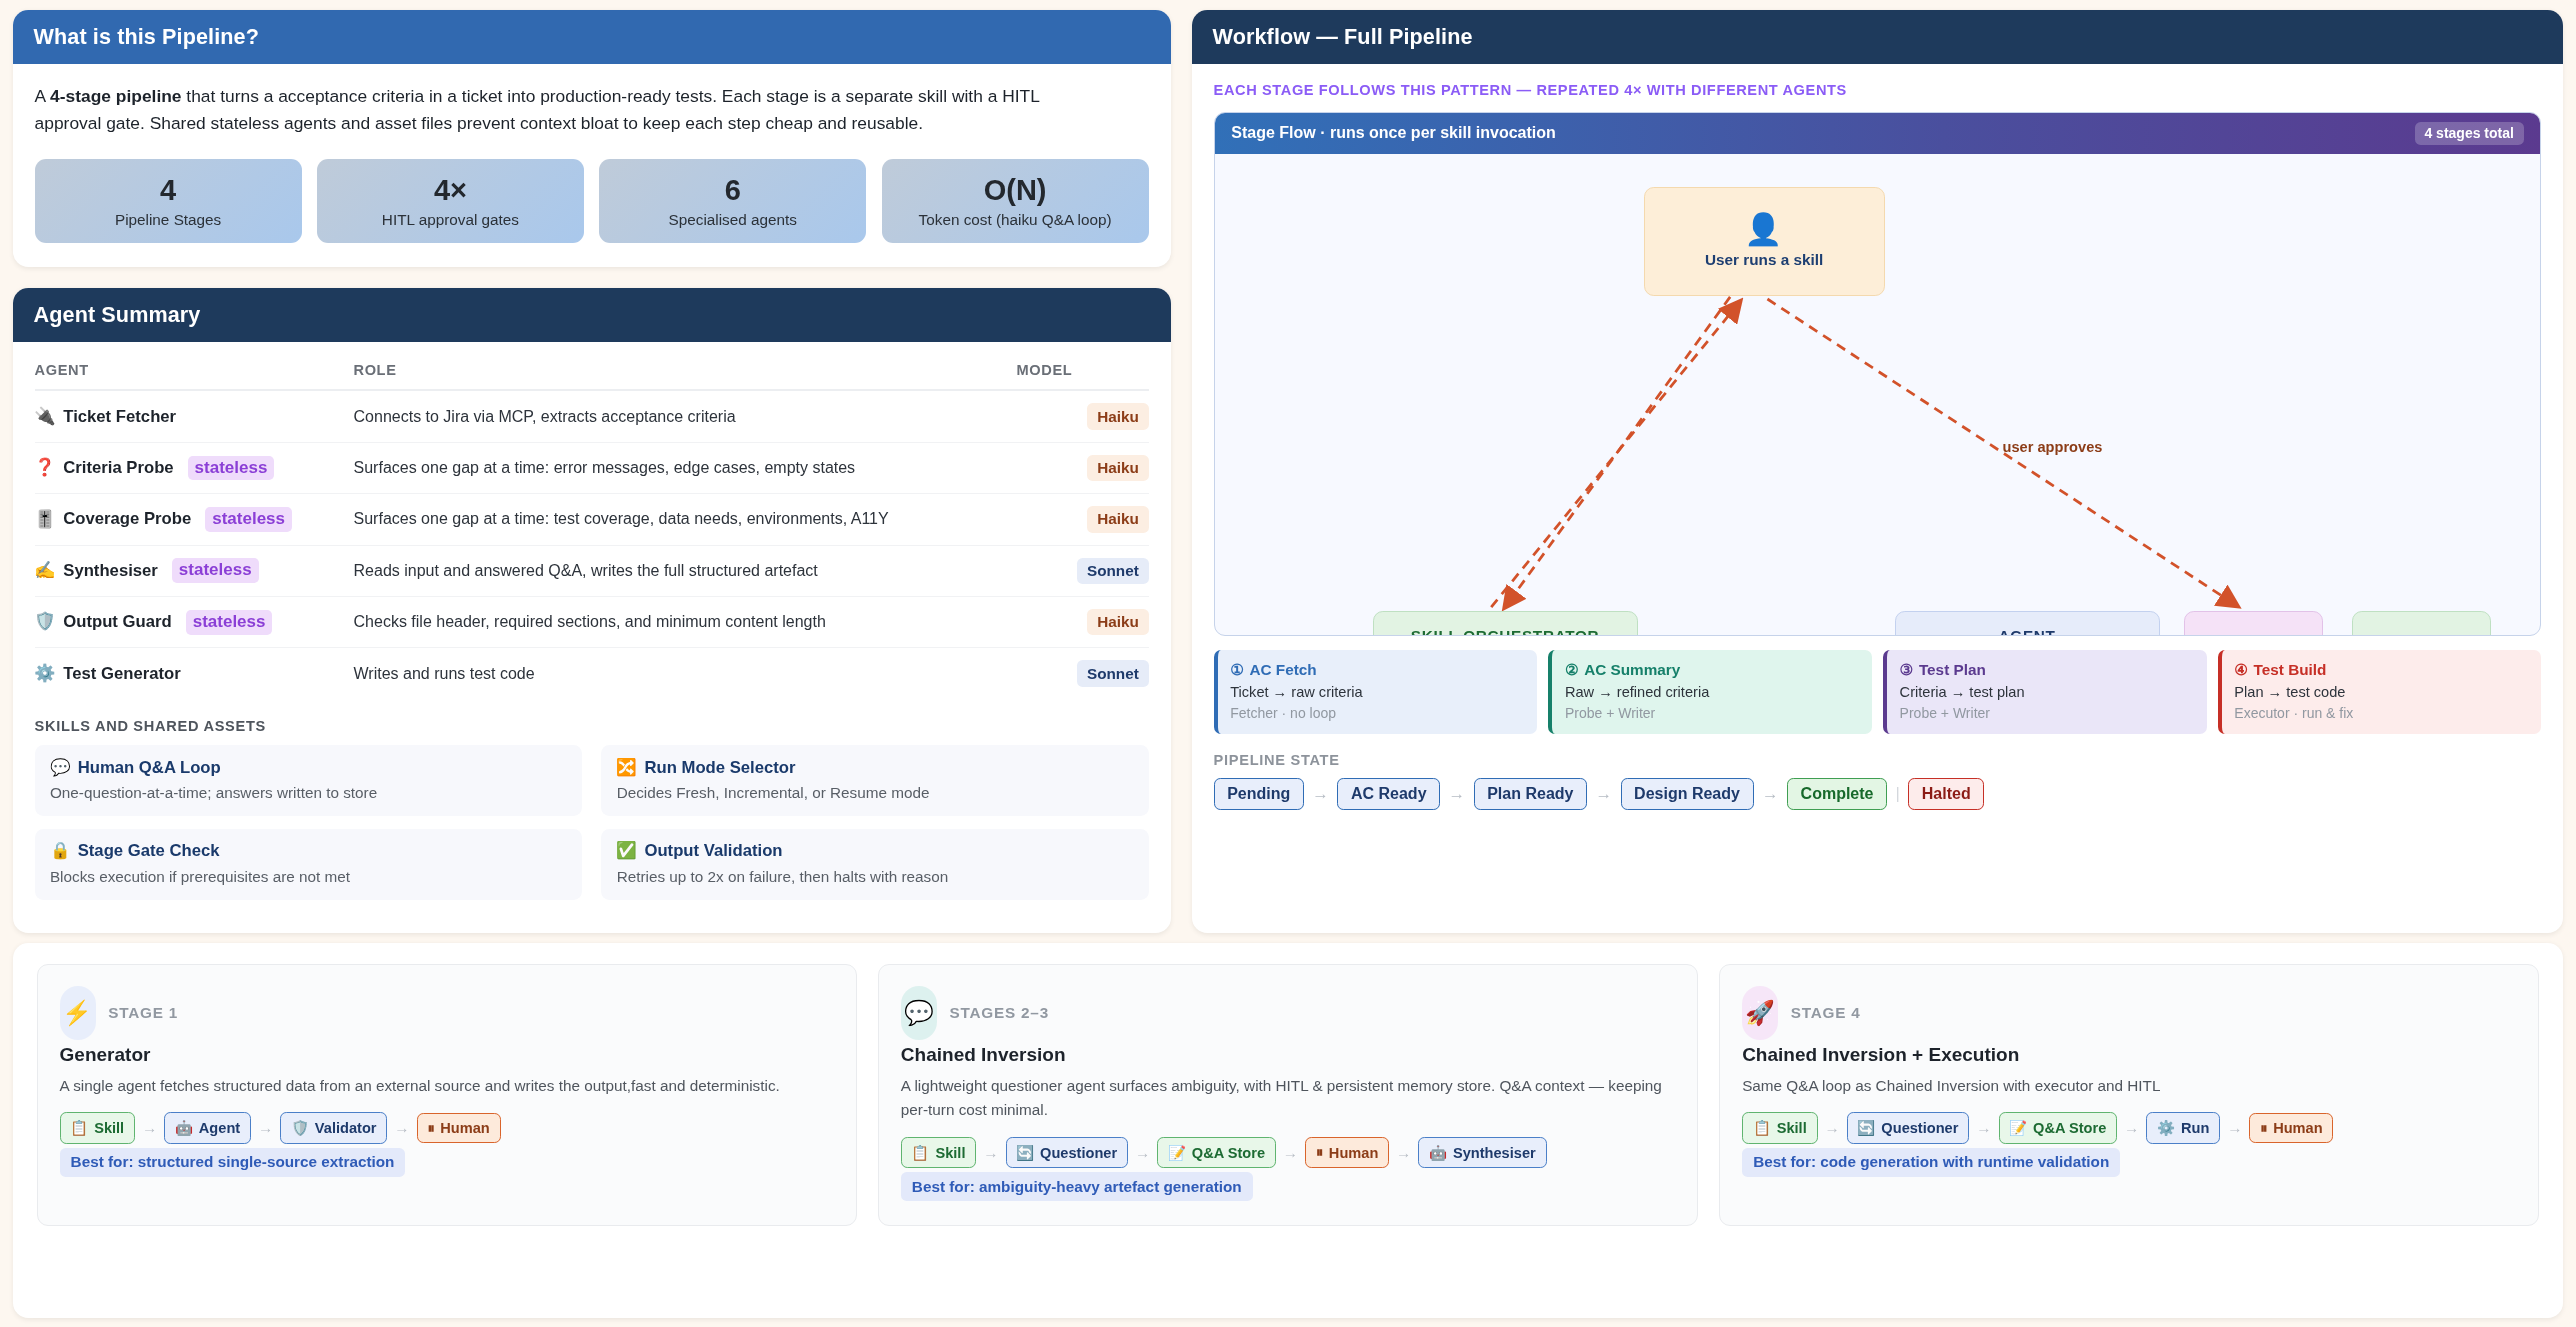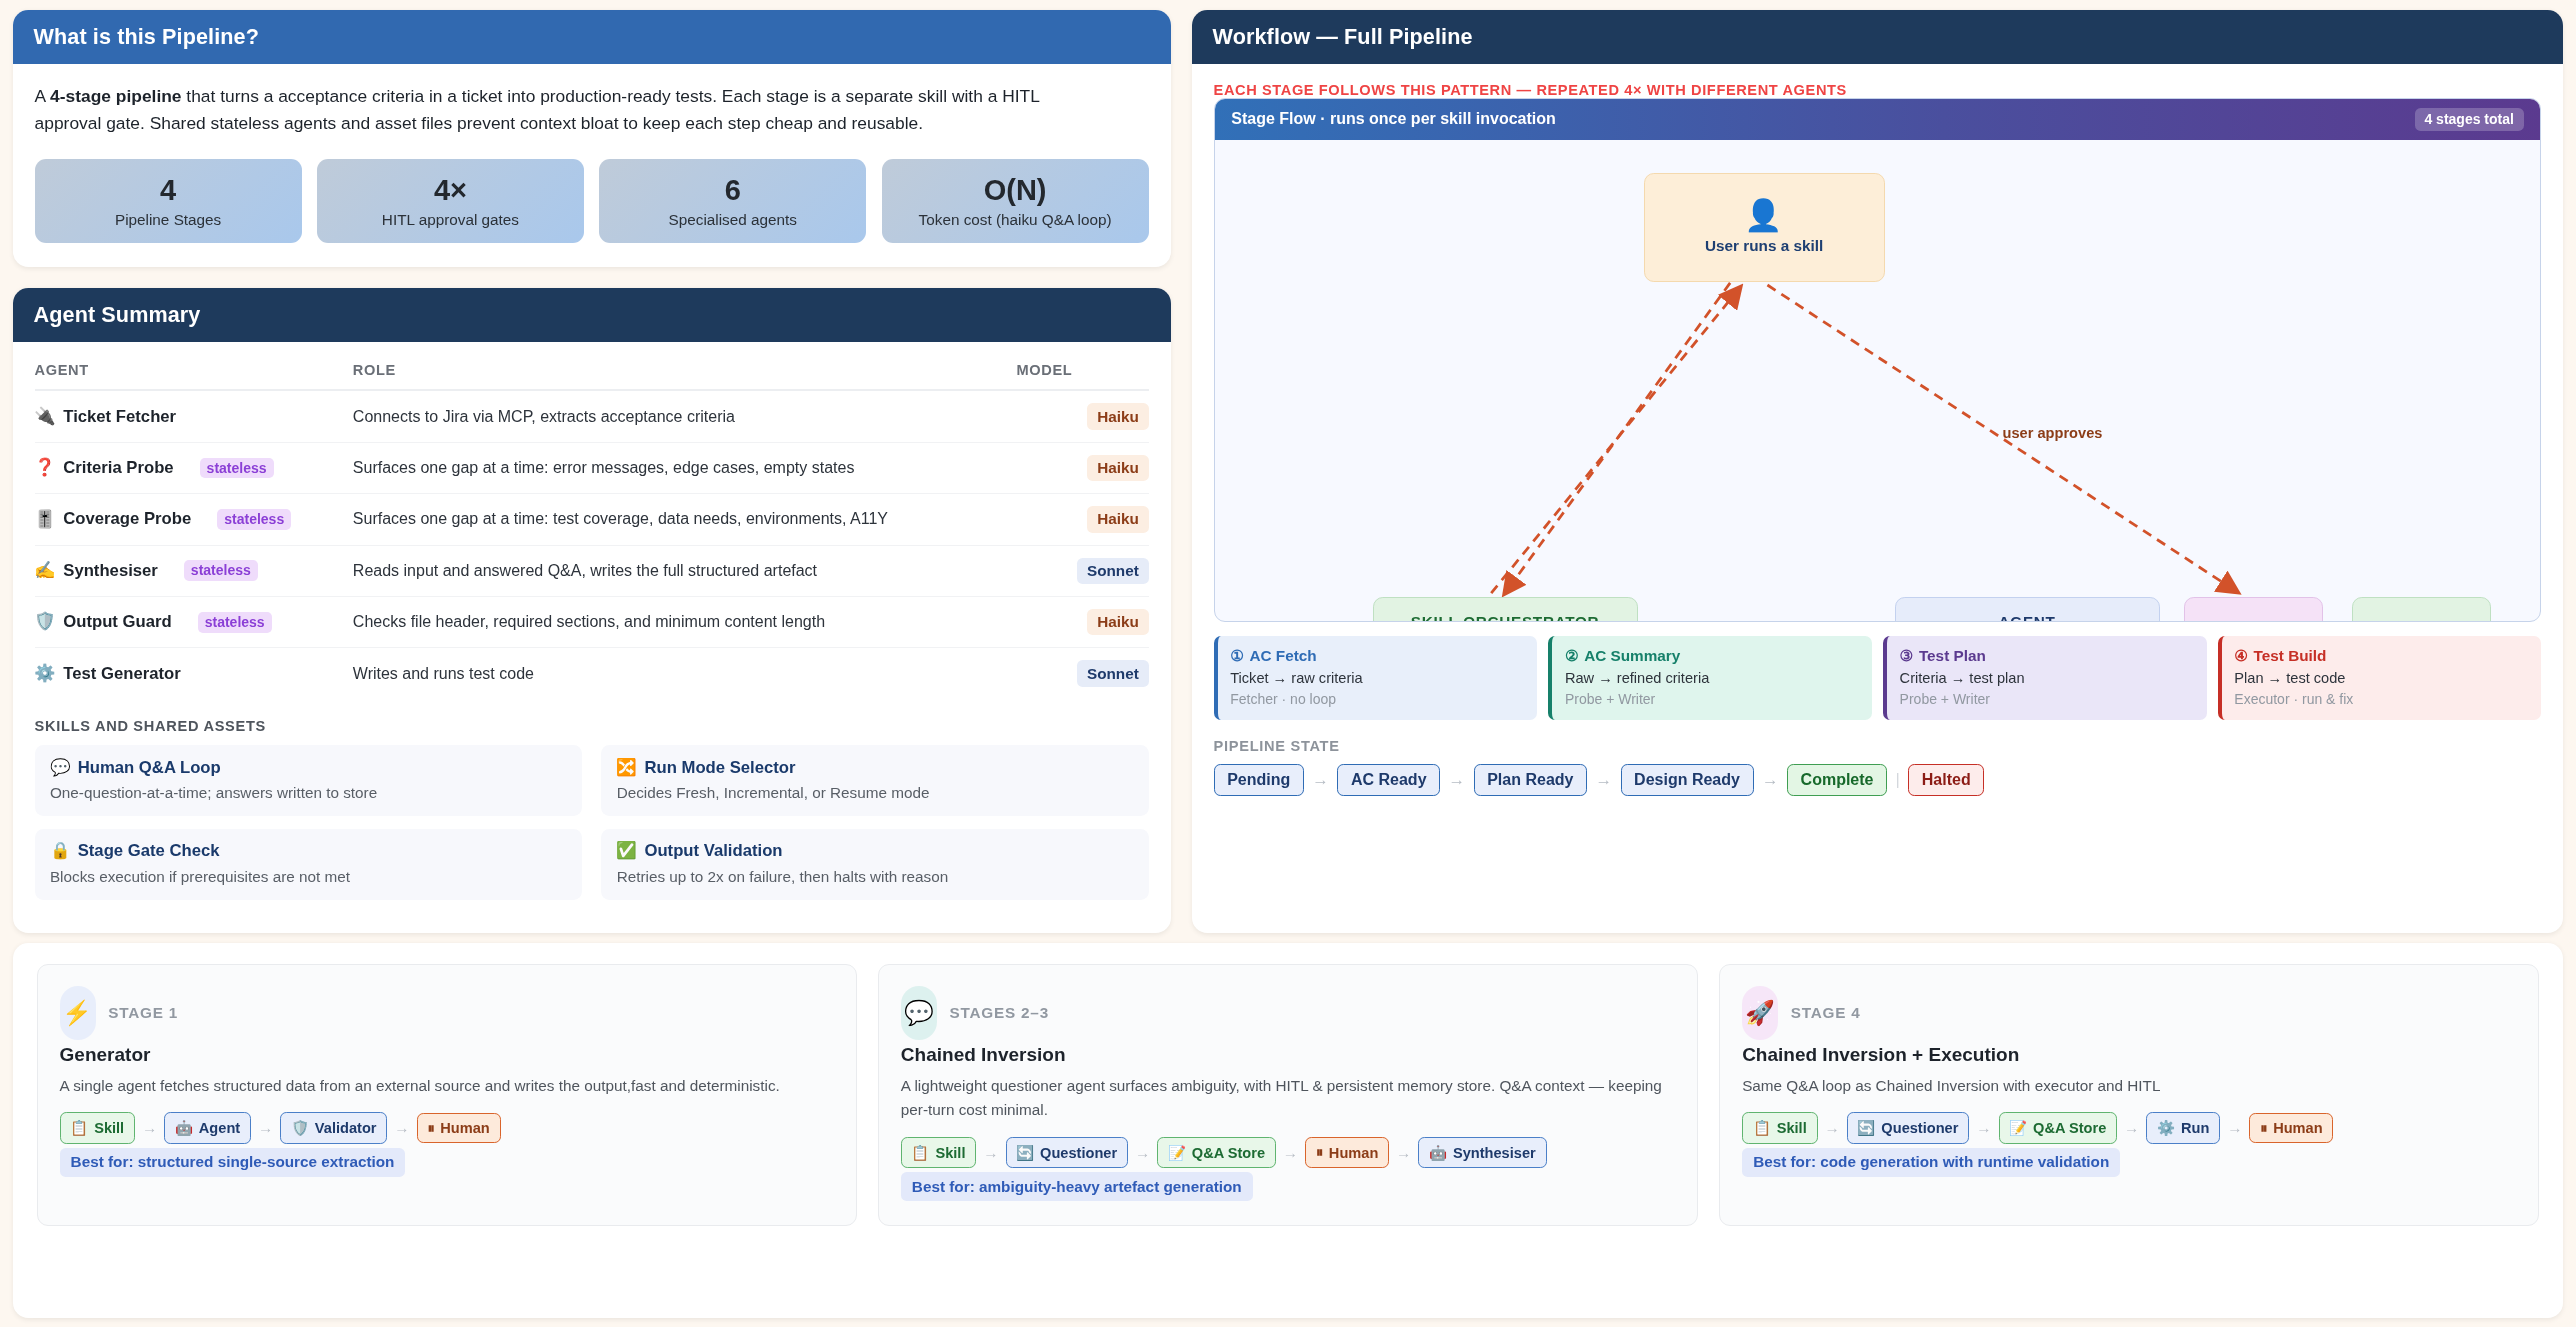--- a/index.html
+++ b/index.html
@@ -36,38 +36,38 @@
   table.agents { width:100%; border-collapse: collapse; }
   table.agents th {
     text-align:left; font-size: 14.6px; font-weight: 600; color:#6a6f77;
     letter-spacing: 0.6px; padding: 5.6px 0 11px; border-bottom: 2.1px solid #eceef1;
   }
   table.agents td { padding: 12px 0; border-bottom: 1.4px solid #f1f2f4; vertical-align: middle; }
   table.agents tr:last-child td { border-bottom: none; }
   .ag-name { font-size: 16.7px; font-weight: 700; color:#1d232b; display:flex; align-items:center; gap:7px; }
   .ag-icon { font-size: 17.4px; line-height: 1; }
   .pill-stateless {
-    font-size: 14px; font-weight: 600; color:#8b3fd6; background:#efdcfb;
-    border-radius: 4.9px; padding: 2.1px 7px 2.8px; margin-left: 19px;
+    font-size: 17px; font-weight: 600; color:#8b3fd6; background:#efdcfb;
+    border-radius: 4.9px; padding: 2.1px 7px 2.8px; margin-left: 7px;
   }
   .ag-role { font-size: 16px; color:#2d333b; }
   .col-model { text-align: right; width: 132px; }
   .badge-model { display:inline-block; font-size: 15.3px; font-weight: 700; border-radius: 5.6px; padding: 4.2px 9.8px; }
   .m-haiku { background:#fceee2; color:#8c3d18; }
   .m-sonnet { background:#e6ecf8; color:#1e3a6b; }
 
   .sec-title { font-size: 14.6px; font-weight: 700; color:#4f555d; letter-spacing: 0.7px; margin: 19.5px 0 11px; }
   .assets-grid { display:grid; grid-template-columns: 1fr 1fr; gap: 12.6px 19.5px; }
   .asset { background:#f7f8fc; border-radius: 8.4px; padding: 12.6px 15.3px 14px; }
   .asset-h { display:flex; align-items:center; gap:7px; font-size: 16.7px; font-weight: 700; color:#1a3a6b; }
   .asset-d { font-size: 15.3px; color:#585e66; margin-top: 6.3px; }
 
   
   .wf-body { padding: 18px 22px 19.5px; }
-  .wf-sub { font-size: 14.6px; font-weight: 700; color:#ef4444; letter-spacing:0.6px; margin-bottom: 0; }
+  .wf-sub { font-size: 14.6px; font-weight: 700; color:#8b5cf6; letter-spacing:0.6px; margin-bottom: 14px; }
   .flowbox { border:1.4px solid #c6d3ea; border-radius: 11px; overflow:hidden; background:#f7f9ff; }
   .flow-head {
     background: linear-gradient(90deg,#3170b8 0%, #4a4f9e 55%, #5b3a8f 100%);
     padding: 9px 16.7px; display:flex; align-items:center; justify-content:space-between;
   }
   .flow-title { color:#fff; font-size: 16px; font-weight: 700; }
   .flow-badge { background: rgba(255,255,255,.22); color:#fff; font-size: 14px; font-weight:700; border-radius: 5.6px; padding: 3.5px 9.8px; }
   .flow-canvas { position: relative; height: 481px; }
 
   .node { position:absolute; border-radius: 9.8px; }

